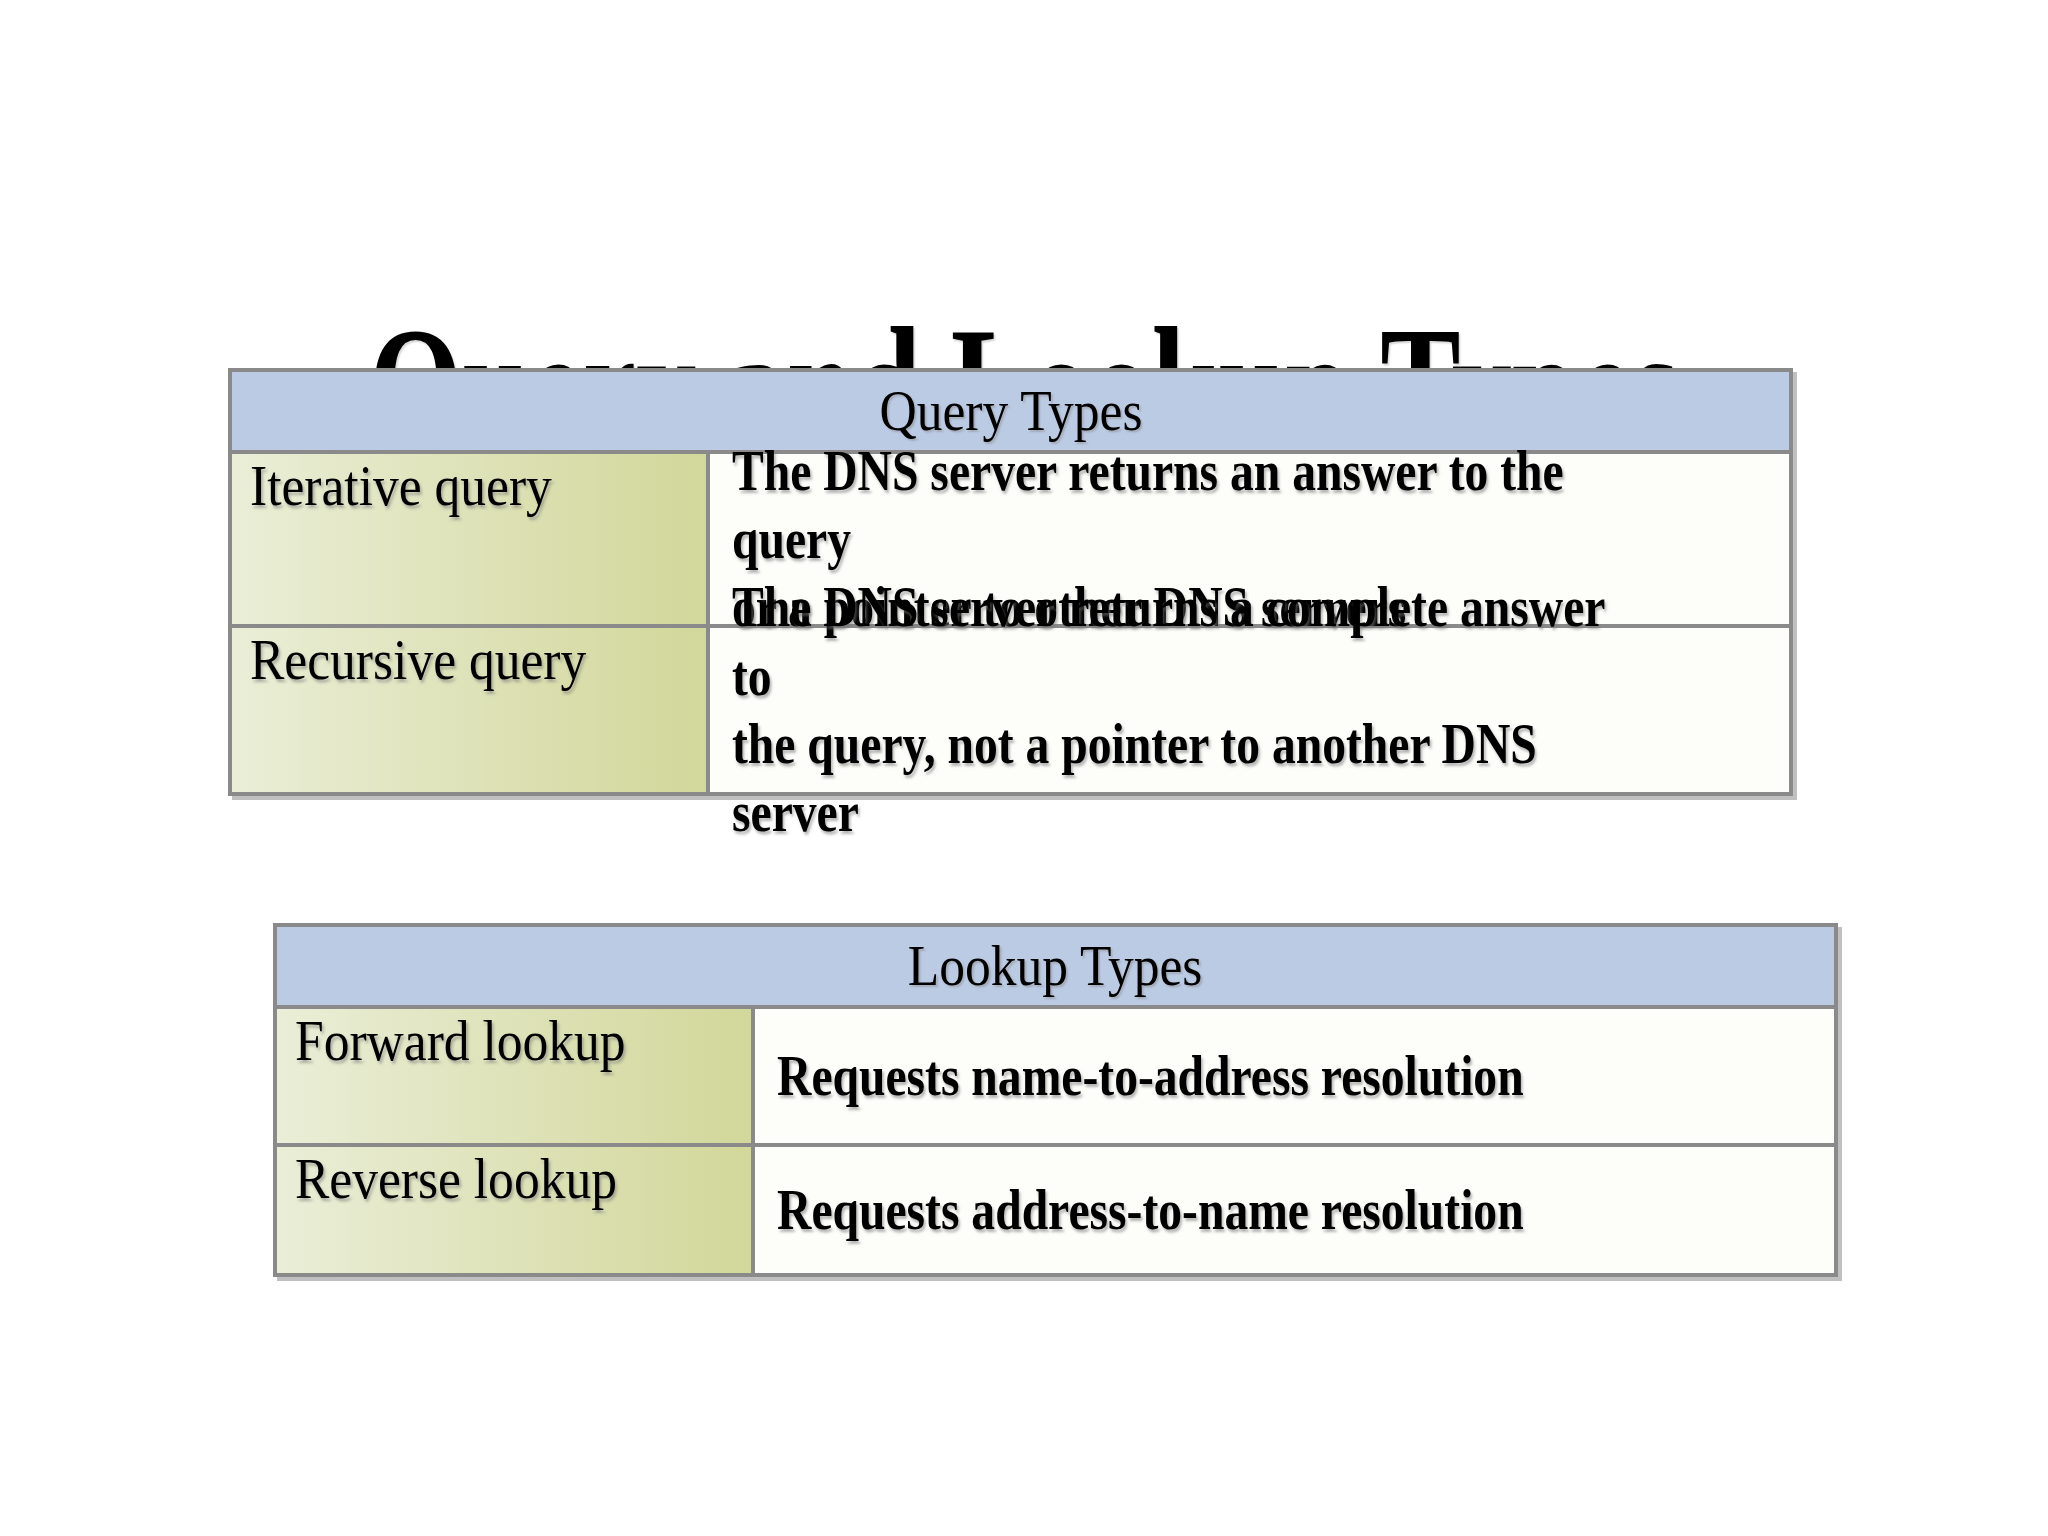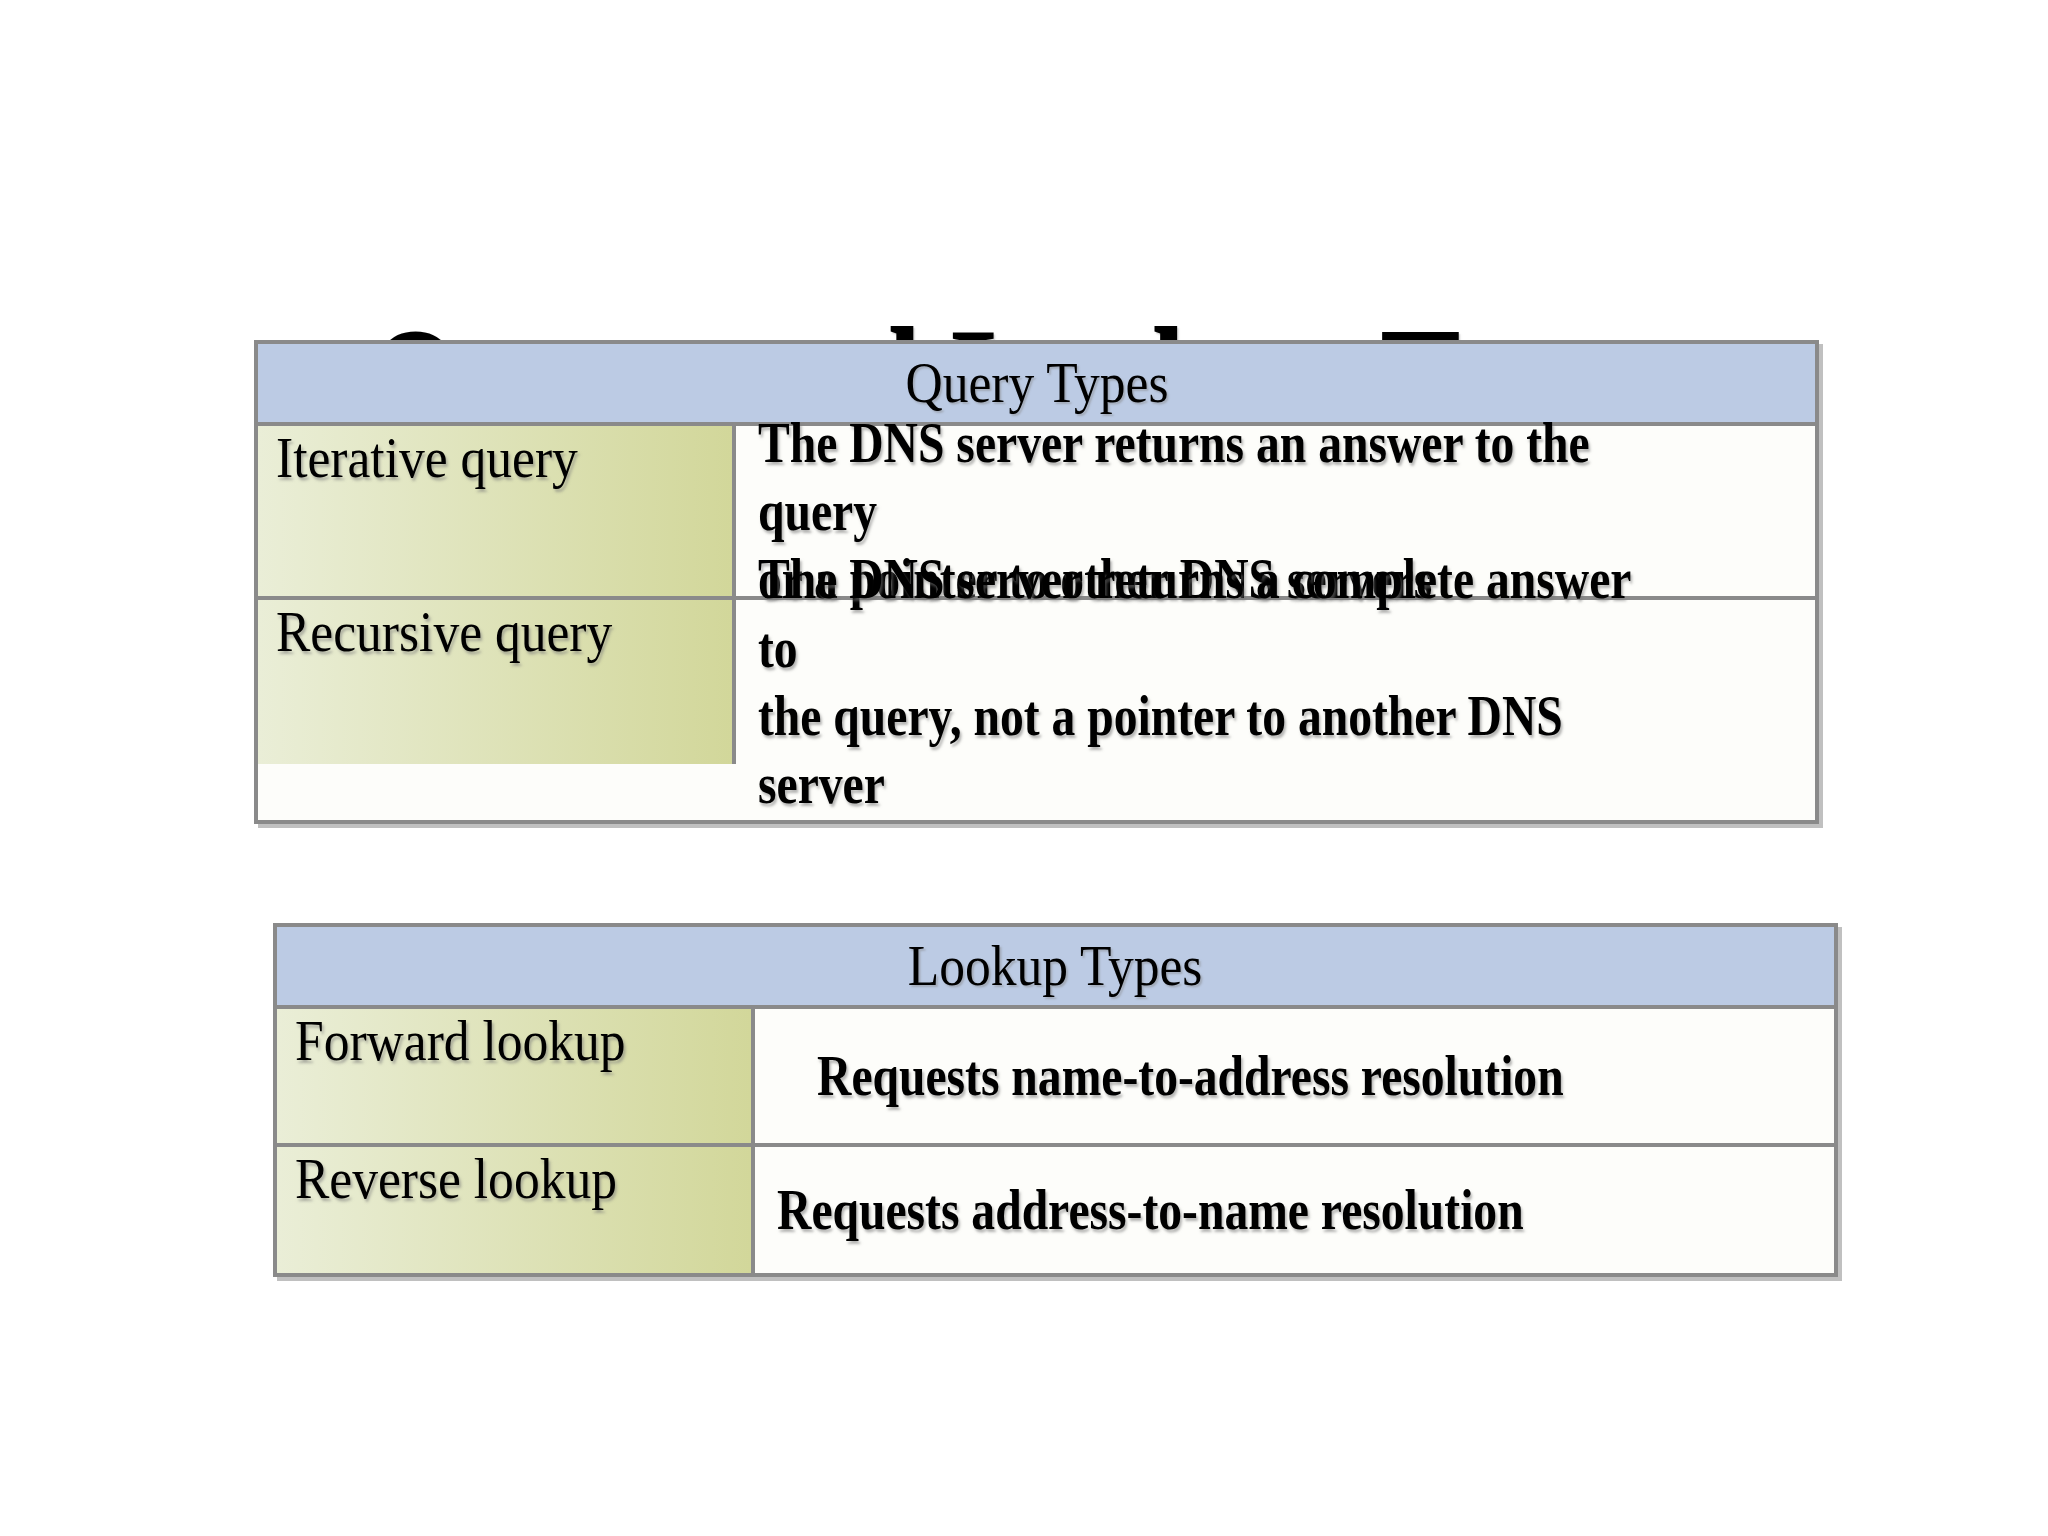--- a/index.html
+++ b/index.html
@@ -32,21 +32,21 @@
   }
 
   .dtable {
     position: absolute;
     left: 228px;
     width: 1565px;
     border: 4px solid var(--border, #8a8a8a);
     background: var(--cellbg, #fdfdfa);
     box-shadow: 4px 4px 0 rgba(130,130,130,0.50);
   }
-  .t1 { top: 340px; height: 484px; margin-left: 26px; }
+  .t1 { top: 368px; height: 428px; }
   .t2 { top: 923px; height: 354px; margin-left: 45px; }
 
   .thead {
     height: 82px;
     background: var(--blue, #bccbe4);
     border-bottom: 4px solid var(--border, #8a8a8a);
     display: flex; align-items: center; justify-content: center;
   }
   .header-text {
     font-size: 56px;
@@ -56,21 +56,21 @@
     text-shadow: 2px 2px 2px rgba(130,130,130,0.45);
   }
 
   .trow {
     display: flex;
     border-bottom: 4px solid var(--border, #8a8a8a);
   }
   .trow:last-child { border-bottom: none; }
   .t1 .row1 { height: 174px; }
   .t1 .row2 { height: 164px; }
-  .t2 .row1 { height: 138px; gap: 40px; }
+  .t2 .row1 { height: 138px; }
   .t2 .row2 { height: 126px; }
 
   .cell-label {
     width: 478px;
     flex: 0 0 478px;
     background: linear-gradient(to right, var(--grad1, #eaeed7), var(--grad2, #d2d79a));
     border-right: 4px solid var(--border, #8a8a8a);
     display: flex; align-items: flex-start;
     padding-left: 18px;
   }

